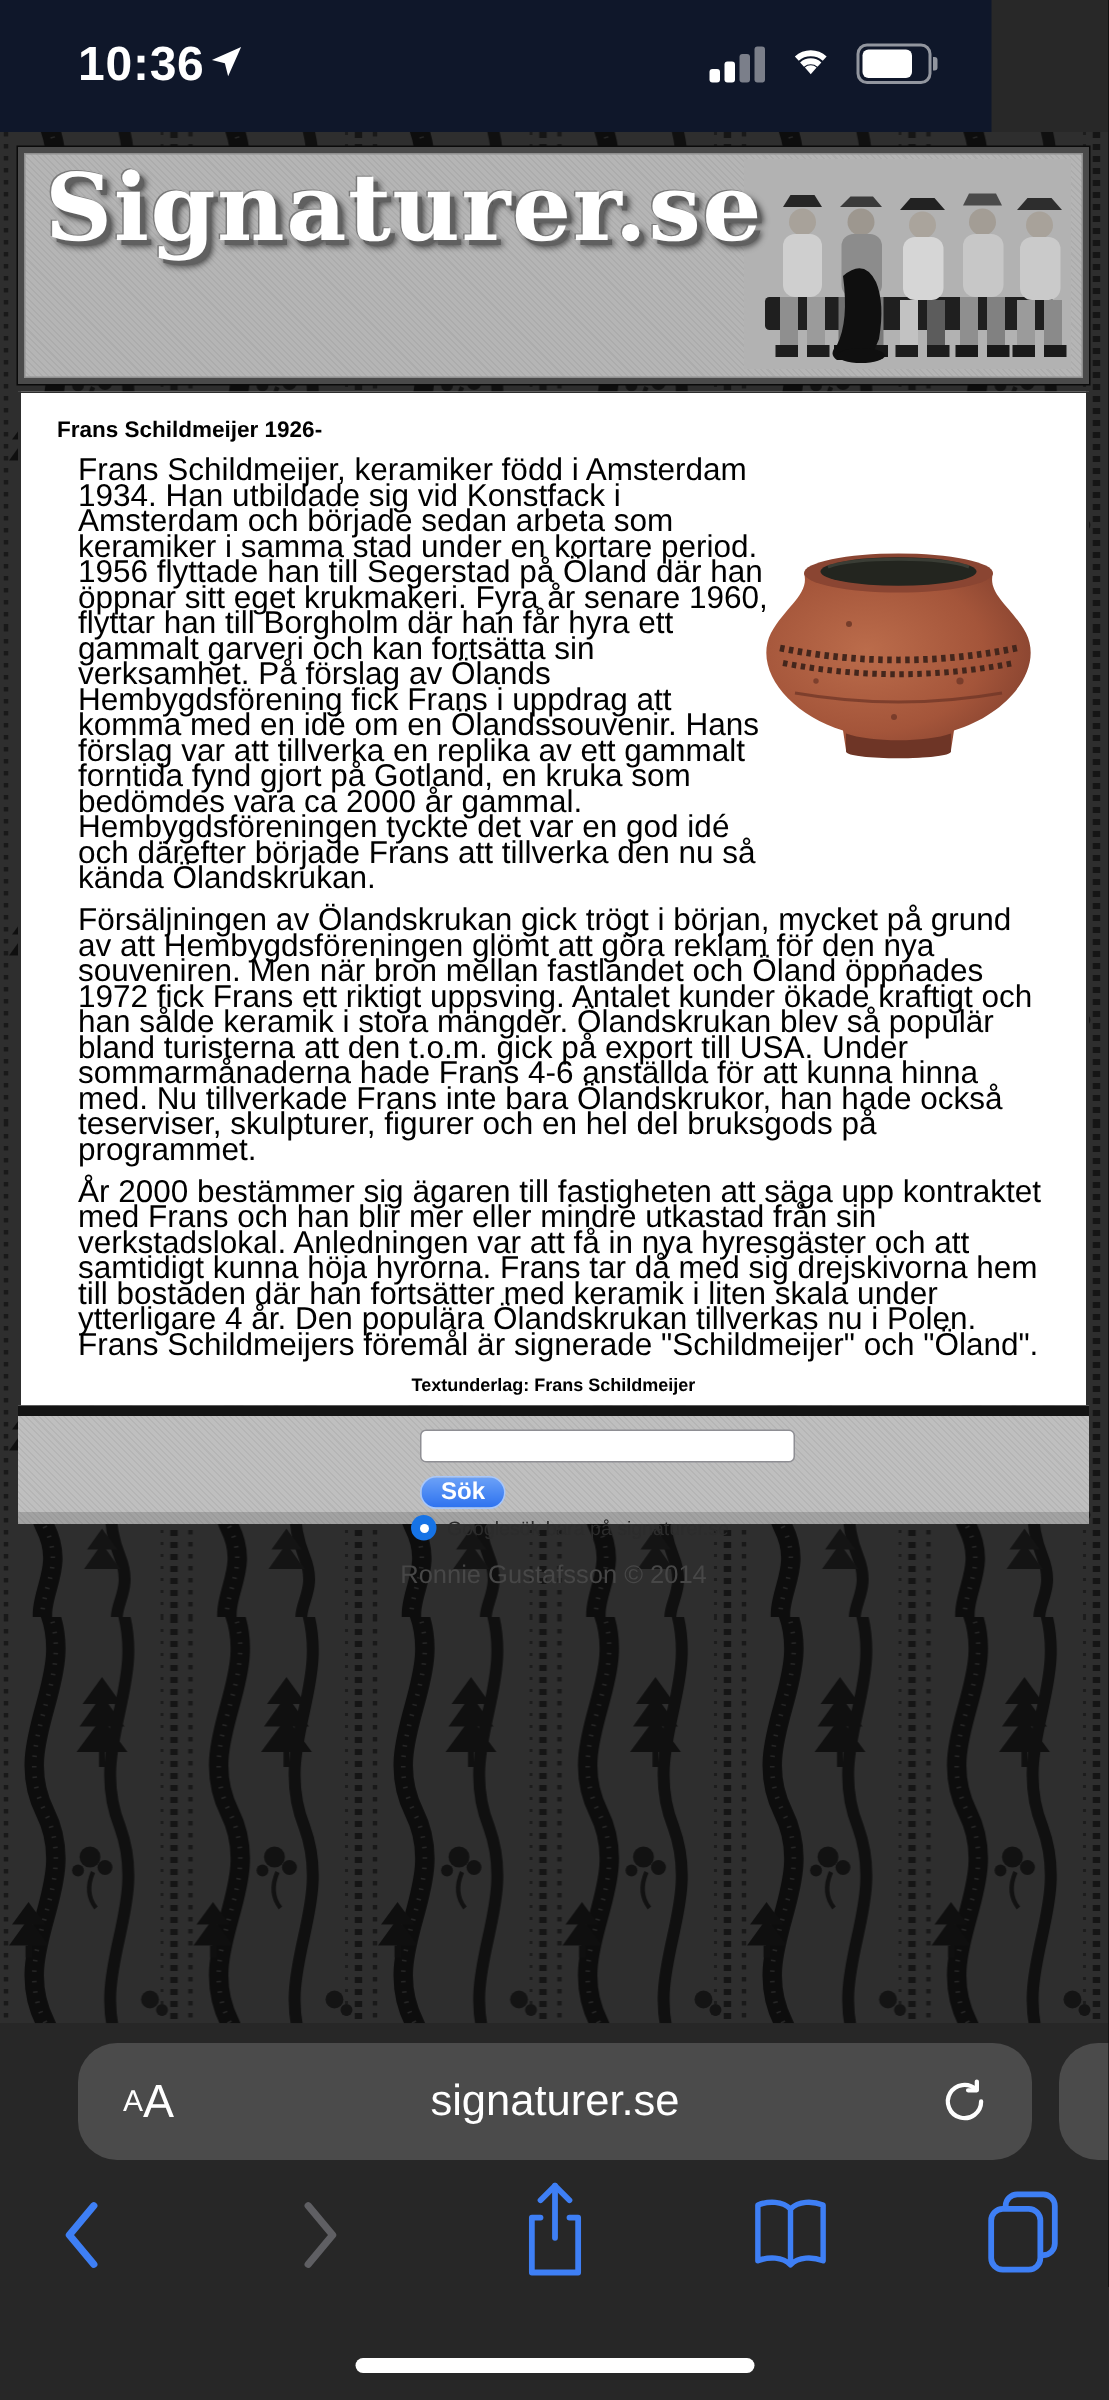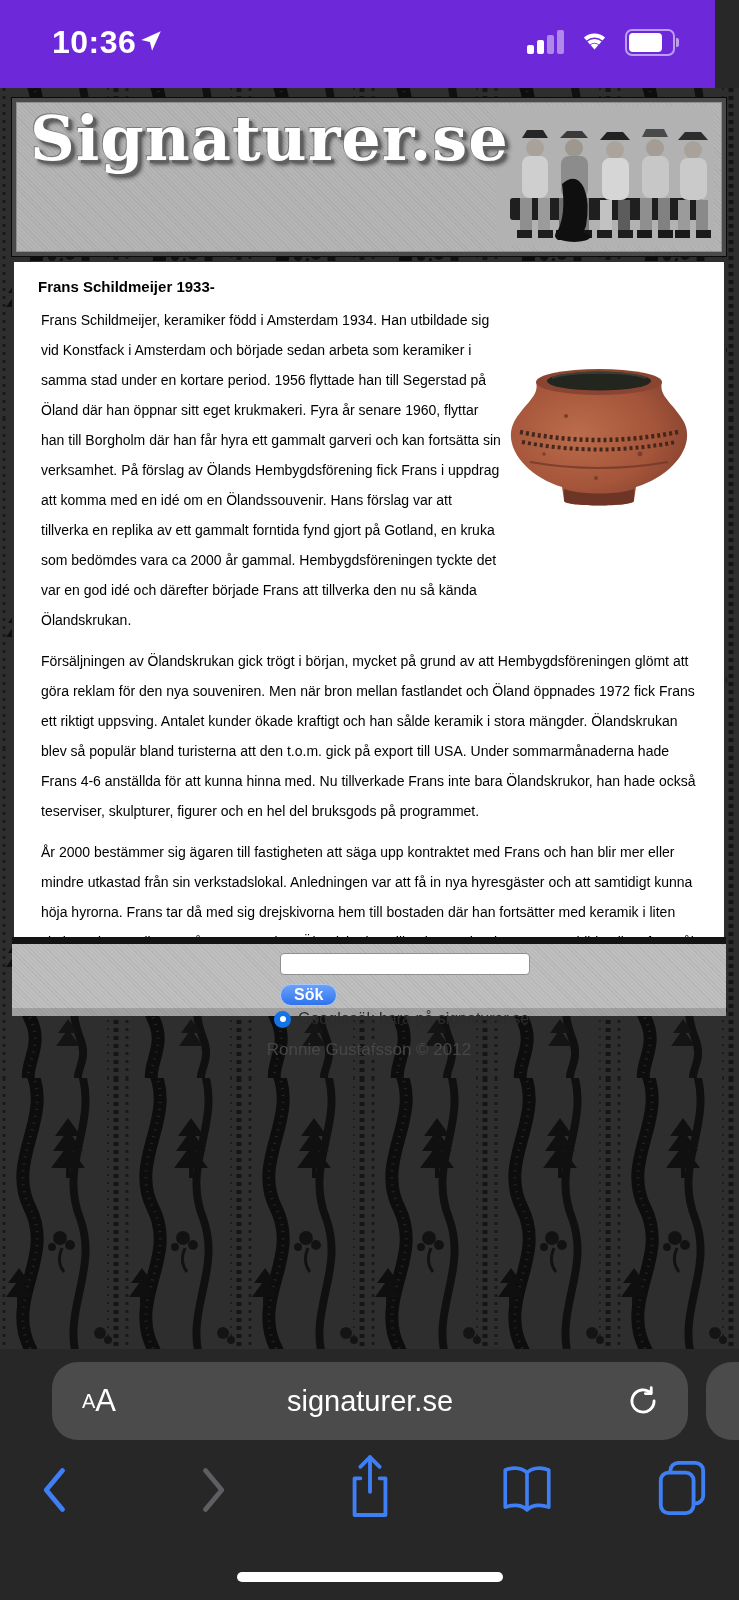--- a/index.html
+++ b/index.html
@@ -1,20 +1,20 @@
 <!DOCTYPE html>
 <html><head>
 <meta charset="utf-8">
 <style>
   html,body{margin:0;padding:0;background:#000;}
   .screen{position:relative;width:739px;height:1600px;overflow:hidden;
           font-family:"Liberation Sans",sans-serif;background:#282828;}
 
   
-  .statusbar{position:absolute;top:0;left:0;width:715px;height:88px;background:#6d28d9;}
+  .statusbar{position:absolute;top:0;left:0;width:661px;height:88px;background:#0f172a;}
   .sb-time{position:absolute;left:52px;top:24px;color:#fff;font-size:32px;font-weight:700;letter-spacing:.5px;}
   .sb-loc{position:absolute;left:138px;top:28px;}
   .sb-right{position:absolute;right:40px;top:28px;display:flex;align-items:center;gap:14px;}
   .sig{display:flex;align-items:flex-end;gap:3px;height:24px;}
   .sig i{display:block;width:7px;border-radius:2px;background:#fff;}
   .sig i.dim{background:rgba(255,255,255,.45);}
   .batt{position:relative;width:46px;height:23px;border:2px solid rgba(255,255,255,.55);border-radius:7px;}
   .batt .fill{position:absolute;left:2px;top:2px;bottom:2px;width:33px;background:#fff;border-radius:4px;}
   .batt .nub{position:absolute;right:-6px;top:7px;width:3px;height:9px;background:rgba(255,255,255,.55);border-radius:0 2px 2px 0;}
 
@@ -34,37 +34,37 @@
   .nav{position:absolute;left:10px;bottom:4px;width:480px;line-height:27px;font-family:"DejaVu Serif",serif;}
   .nav a{color:#161616;font-weight:700;font-size:17px;text-decoration:underline;margin-right:14px;white-space:normal;}
   .bc{font-size:1.32em;}
   .header-photo{position:absolute;right:8px;top:4px;}
 
   
   .white-panel{position:relative;margin-top:5px;height:676px;background:#ffffff;
     border-left:2px solid #2e2e2e;border-right:2px solid #2e2e2e;border-top:1px solid #2e2e2e;
     padding:16px 24px;box-sizing:border-box;}
   .article-title{margin:0 0 10px 0;font-size:15px;font-weight:700;color:#000;}
-  .para{margin:0 0 11px 3px;font-size:14px;line-height:30px;color:#000;}
+  .para{margin:0 0 11px 14px;font-size:21px;line-height:17px;color:#000;}
   .para.wrap{width:462px;}
   .pot{position:absolute;left:486px;top:96px;}
   .credit{margin-top:8px;text-align:center;font-size:12px;font-weight:700;color:#000;}
 
   
   .search-band{position:relative;height:72px;background:#bfbfbf;
     background-image:repeating-linear-gradient(45deg,rgba(0,0,0,.05) 0 1px,transparent 1px 3px);
     border-top:7px solid #131313;box-shadow:0 -8px 0 rgba(0,0,0,.15) inset;}
   .search-input{position:absolute;left:268px;top:9px;width:236px;height:20px;border:1px solid #8e8e93;
     border-radius:4px;background:#fff;font-size:14px;padding:0 6px;}
   .sok-btn{position:absolute;left:268px;top:40px;height:22px;padding:0 13px;border-radius:11px;
     background:linear-gradient(#6ba1f7,#2e72ef);border:1px solid #a8c7fa;color:#fff;font-size:16px;font-weight:700;}
   .radio-row{position:absolute;left:262px;top:66px;display:flex;align-items:center;gap:7px;}
   .radio{width:17px;height:17px;border-radius:50%;background:#1673e6;position:relative;flex:none;}
   .radio::after{content:"";position:absolute;left:5.5px;top:5.5px;width:6px;height:6px;border-radius:50%;background:#fff;}
-  .radio-label{font-size:16px;color:#2c2c2c;}
+  .radio-label{font-size:13px;color:#2c2c2c;}
 
   .copyright{margin-top:24px;text-align:center;font-size:17px;color:#474747;position:relative;}
 
   
   .chrome{position:absolute;left:0;top:1349px;width:739px;height:251px;background:#272727;}
   .url-bar{position:absolute;left:52px;top:13px;width:636px;height:78px;background:#4b4b4b;border-radius:26px;}
   .tab-sliver{position:absolute;left:706px;top:13px;width:60px;height:78px;background:#4b4b4b;border-radius:26px;}
   .reader-aa{position:absolute;left:30px;top:0;height:78px;display:flex;align-items:center;color:#fff;cursor:default;}
   .reader-aa .a-s{font-size:20px;} .reader-aa .a-b{font-size:31px;}
   .address{position:absolute;left:0;right:0;top:0;height:78px;display:flex;align-items:center;justify-content:center;
@@ -203,21 +203,21 @@
             <path d="M66,78 q14,-12 22,4 q6,14 2,38 l-6,14 h-22 q-6,-4 0,-10 q8,-16 4,-46" fill="#0f0f0f"></path>
             <ellipse cx="78" cy="131" rx="16" ry="5" fill="#0f0f0f"></ellipse>
           </g>
         </svg>
 
         <div class="logo">Signaturer.se</div>
 
       </div>
 
       <div class="white-panel">
-        <h3 class="article-title">Frans Schildmeijer 1933-</h3>
+        <h3 class="article-title">Frans Schildmeijer 1926-</h3>
 
         <svg class="pot" width="198" height="152" viewBox="0 0 198 152">
           <defs>
             <radialGradient id="potg" cx="38%" cy="42%" r="80%">
               <stop offset="0%" stop-color="#bb6c4b"></stop>
               <stop offset="55%" stop-color="#a4553a"></stop>
               <stop offset="100%" stop-color="#77392a"></stop>
             </radialGradient>
           </defs>
           <path d="M36,24 C40,38 24,46 14,64 C2,88 26,118 62,129 L64,142 C64,149 134,149 134,142 L136,129 C172,118 196,88 184,64 C174,46 158,38 162,24 Z" fill="url(#potg)"></path>
@@ -242,21 +242,21 @@
 
       <div class="search-band">
         <input class="search-input" type="text" value="" style="">
         <button class="sok-btn">Sök</button>
         <div class="radio-row">
           <span class="radio"></span>
           <span class="radio-label">Googlesök bara på signaturer.se</span>
         </div>
       </div>
 
-      <div class="copyright">Ronnie Gustafsson © 2012</div>
+      <div class="copyright">Ronnie Gustafsson © 2014</div>
     </div>
   </div>
 
   <div class="chrome">
     <div class="url-bar">
       <span class="reader-aa">
         <span class="a-s">A</span>
           <span class="a-b">A</span>
       </span>
       <span class="address">signaturer.se</span>

